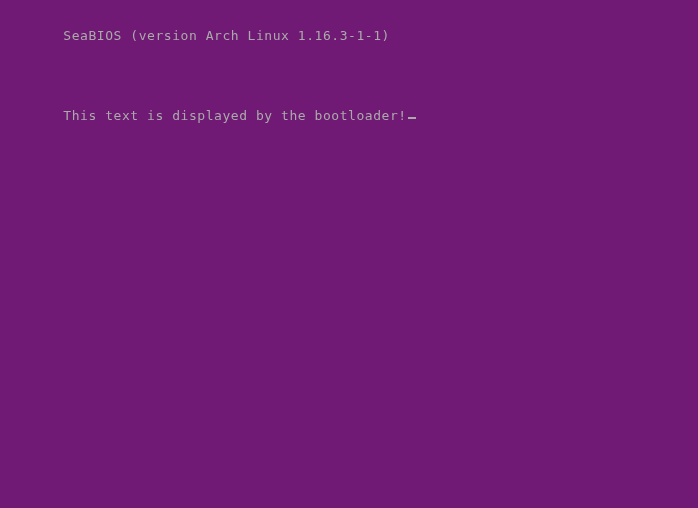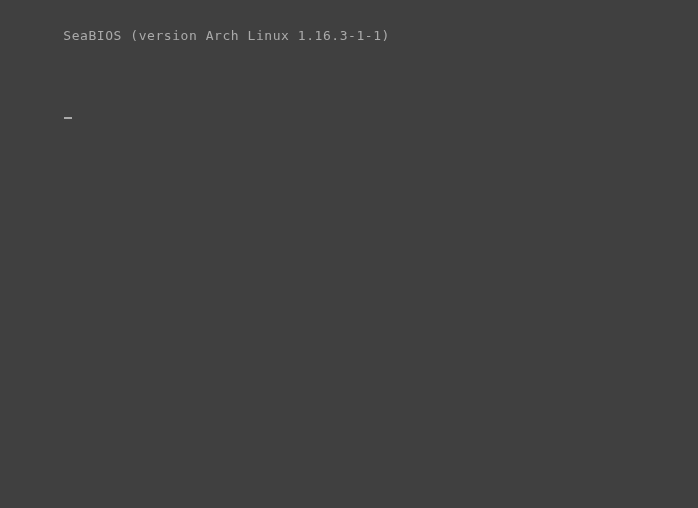--- a/index.html
+++ b/index.html
@@ -11,21 +11,21 @@
   body {
     width: 698px;
     height: 508px;
     overflow: hidden;
     font-family: "DejaVu Sans Mono", "Liberation Mono", monospace;
   }
   #console-screen {
     position: relative;
     width: 698px;
     height: 508px;
-    background: #404040;
+    background: #701a75;
     padding: 0;
     box-sizing: border-box;
   }
   .console-body {
     position: absolute;
     left: 13px;
     top: 12px;
     width: 685px;
   }
   .console-line {
@@ -76,17 +76,17 @@
     <div class="console-line blank">
       <span class="line-text"></span>
     </div>
 
     <div class="console-line blank">
       <span class="line-text"></span>
     </div>
 
 
     <div class="console-line">
-      <span class="cursor-block"></span>
+      <span class="line-text">This text is displayed by the bootloader!</span><span class="cursor-block"></span>
     </div>
 
   </div>
 </div>
 
 </body></html>

